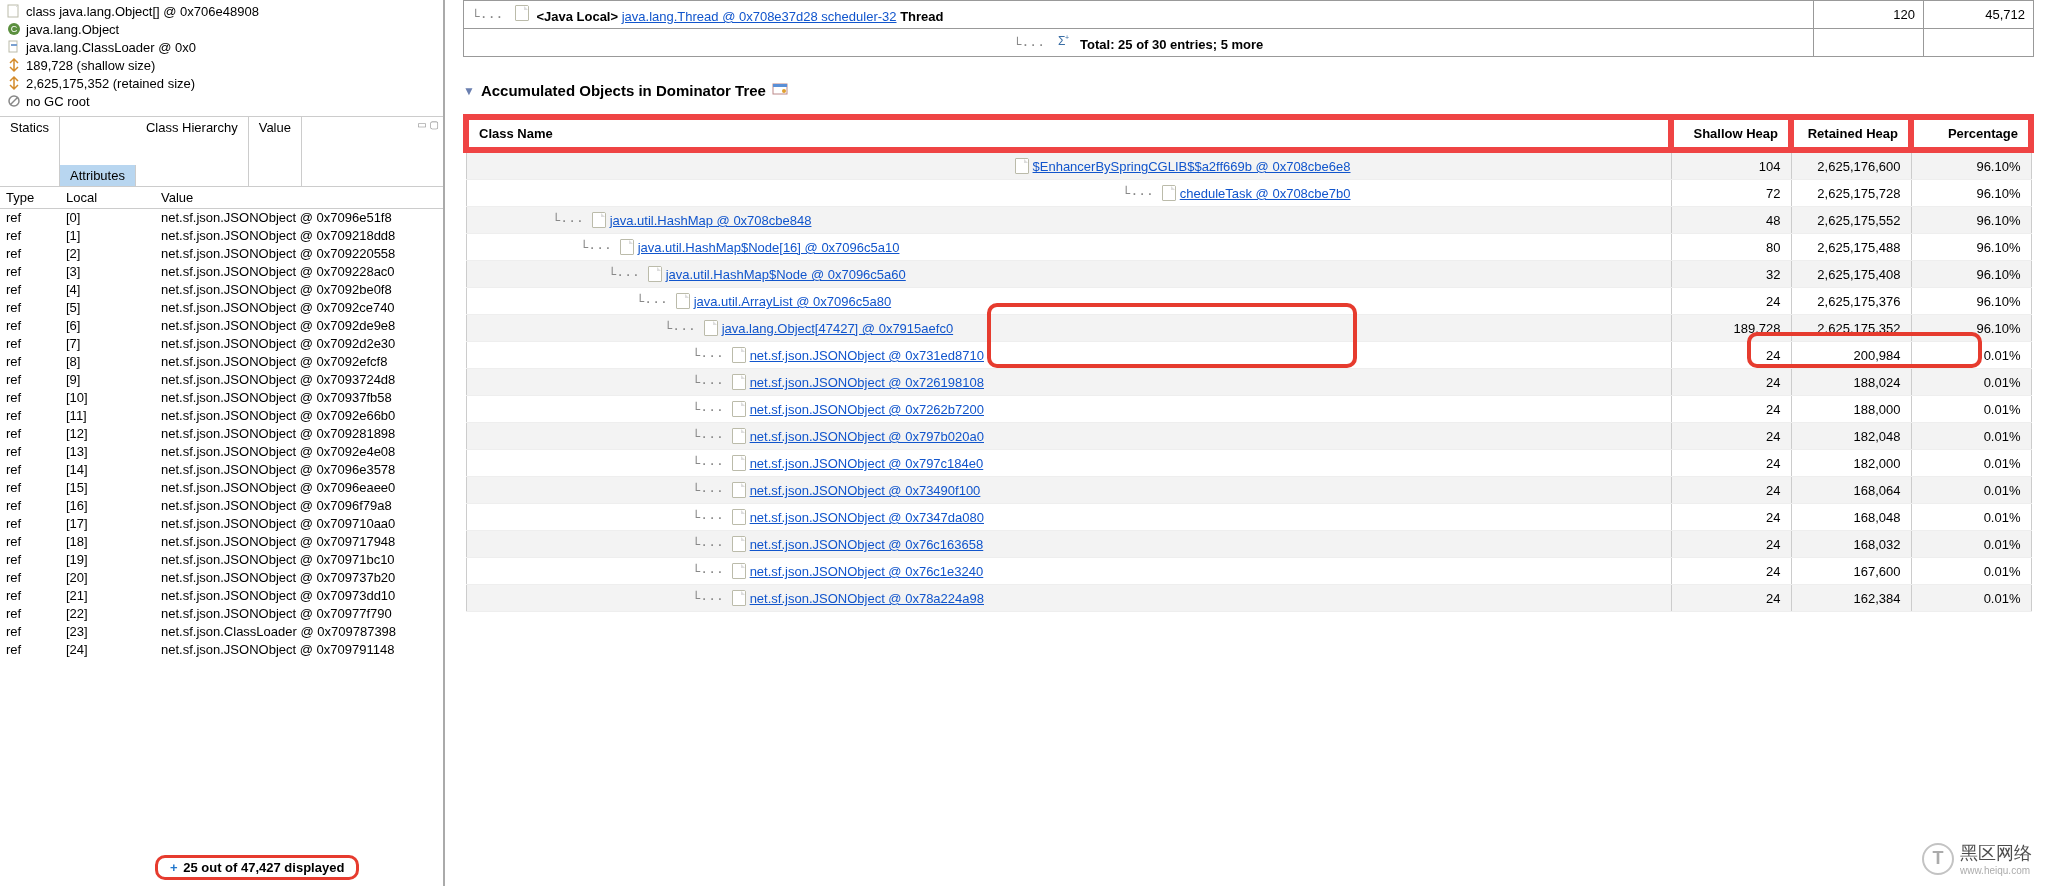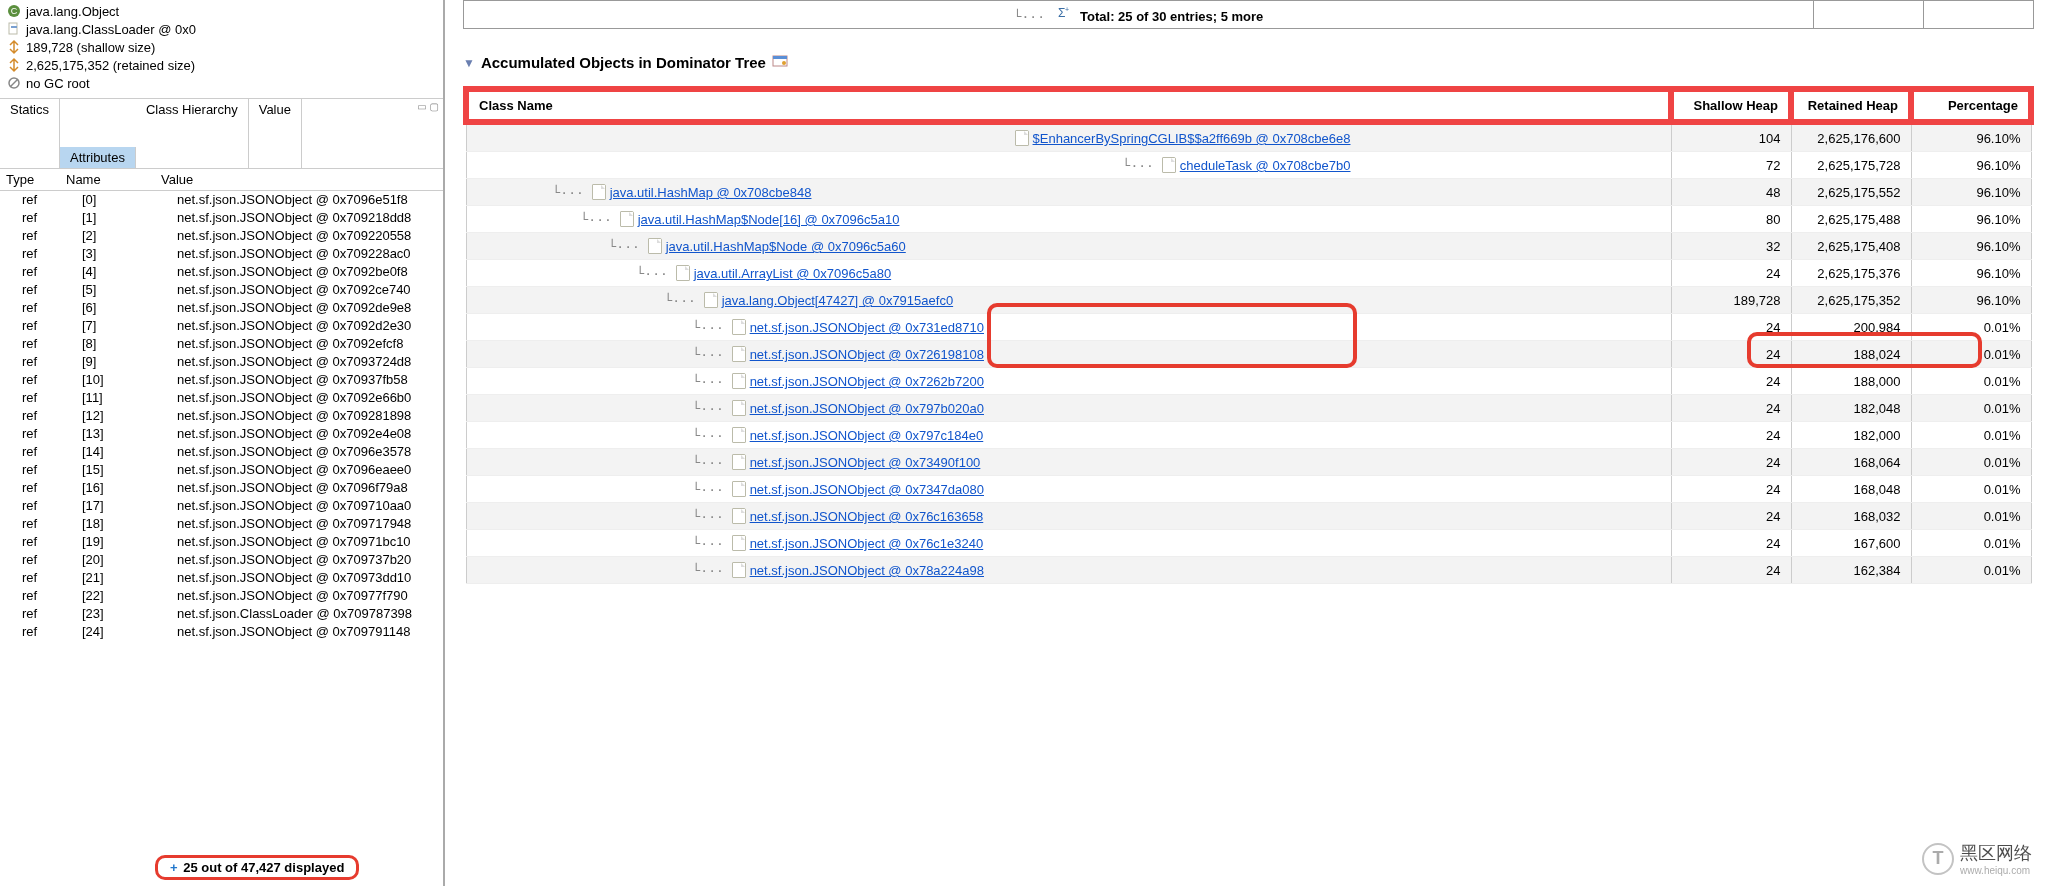--- a/index.html
+++ b/index.html
@@ -57,21 +57,21 @@
     font-size: 13px;
   }
   .attr-header div { padding: 3px 6px; }
   .col-type { width: 60px; }
   .col-name { width: 95px; }
   .col-value { flex: 1; }
   .attr-rows { flex: 1; overflow: hidden; }
   .attr-row {
     display: flex;
     font-size: 13px;
-    padding: 0 22px;
+    padding: 0 6px;
     line-height: 18px;
   }
   .attr-row .col-type { width: 60px; }
   .attr-row .col-name { width: 95px; }
   .attr-row .col-value { flex: 1; white-space: nowrap; }
   .footer-box {
     margin-left: 155px;
     border: 3px solid #e63b2e;
     border-radius: 10px;
     padding: 2px 12px;
@@ -182,20 +182,29 @@
 </head>
 <body>
 
 <div class="app">
 
   <div class="left-pane">
     <div class="left-header">
       <div class="row">
           <span class="icon-box">
         <svg class="icon" viewBox="0 0 16 16">
+              <rect x="2" y="2" width="10" height="12" fill="#fff" stroke="#bba"></rect>
+              <path d="M10 2 L12 4 L10 4 Z" fill="#ddd"></path>
+            </svg>
+      </span>
+          <span>class java.lang.Object[] @ 0x706e48908</span>
+        </div>
+      <div class="row">
+          <span class="icon-box">
+        <svg class="icon" viewBox="0 0 16 16">
               <circle cx="8" cy="8" r="6" fill="#5b8f3e"></circle>
               <text x="8" y="11" text-anchor="middle" fill="#fff" font-size="9" font-family="Arial">C</text>
             </svg>
       </span>
           <span>java.lang.Object</span>
         </div>
       <div class="row">
           <span class="icon-box">
         <svg class="icon" viewBox="0 0 16 16">
               <rect x="3" y="2" width="8" height="11" fill="#fff" stroke="#bba"></rect>
@@ -234,21 +243,21 @@
     <div class="tab-bar">
       <div class="tab">Statics</div>
       <div class="tab active">Attributes</div>
       <div class="tab">Class Hierarchy</div>
       <div class="tab">Value</div>
       <div class="min-icons">▭ ▢</div>
     </div>
 
     <div class="attr-header">
       <div class="col-type">Type</div>
-      <div class="col-name">Name</div>
+      <div class="col-name">Local</div>
       <div class="col-value">Value</div>
     </div>
 
     <div class="attr-rows" id="attr-rows">
         <div class="attr-row">
           <div class="col-type">ref</div>
           <div class="col-name">[0]</div>
           <div class="col-value">net.sf.json.JSONObject @ 0x7096e51f8</div>
         </div>
         <div class="attr-row">
@@ -377,20 +386,31 @@
       <span class="footer-box">
         <span class="plus">+</span>
         <span>25 out of 47,427 displayed</span>
       </span>
     </div>
   </div>
 
   <div class="right-pane">
     <table class="top-table">
       <tbody>
+          <tr>
+        <td>
+          <span class="tree-conn">└··· </span>
+          <span class="file-icon"></span>
+          <b><span>&lt;Java Local&gt;</span></b>
+          <span class="blue-link">java.lang.Thread @ 0x708e37d28 scheduler-32</span>
+          <b><span> Thread</span></b>
+        </td>
+        <td class="num">120</td>
+        <td class="big">45,712</td>
+      </tr>
       <tr>
         <td style="text-align:center;">
           <span class="tree-conn">└··· </span>
           <span style="margin-right:4px;">
             <svg class="icon" viewBox="0 0 16 16">
                   <text x="2" y="12" font-size="12" fill="#3a6ea5">Σ</text>
                   <text x="9" y="7" font-size="7" fill="#3a6ea5">+</text>
                 </svg>
           </span>
           <b>Total: 25 of 30 entries; 5 more</b>

